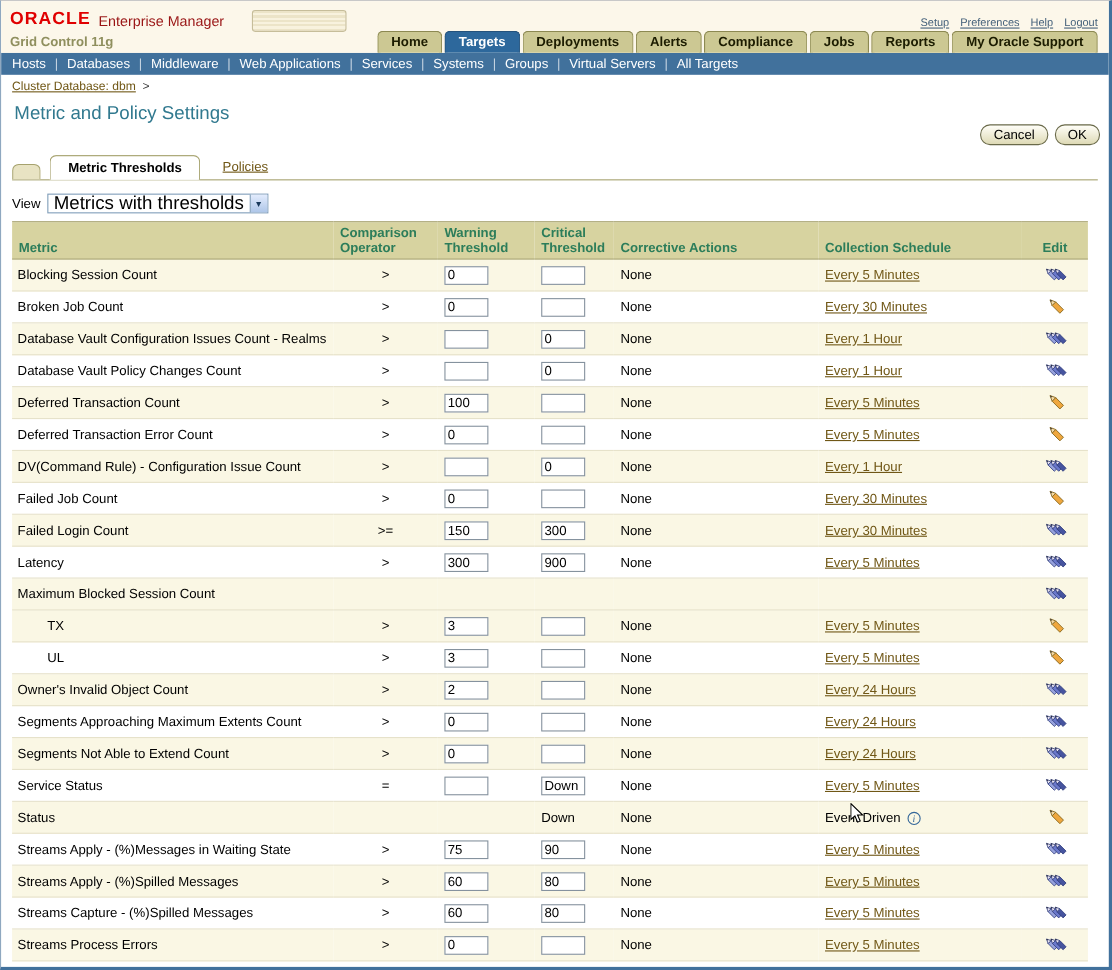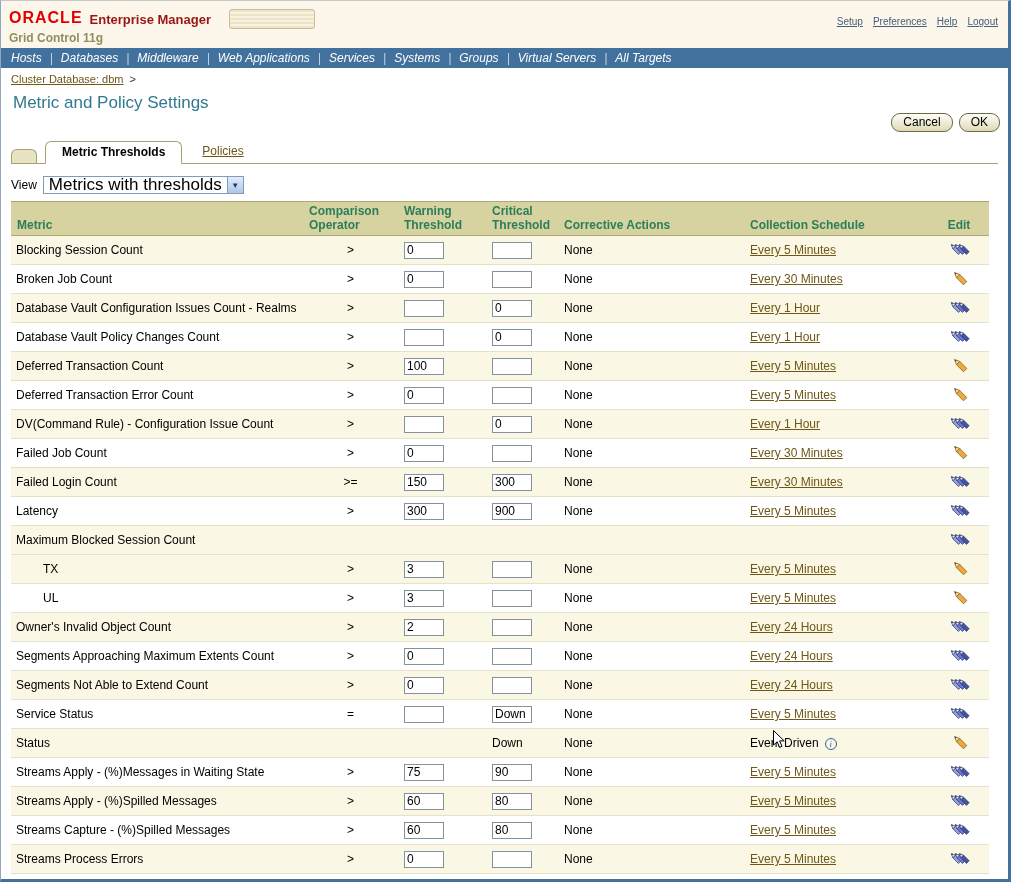--- a/index.html
+++ b/index.html
@@ -8,33 +8,33 @@
   .page {
     position:relative; width:1011px; height:882px; background:#fff; overflow:hidden;
     border-left:1px solid #8fa8c0; border-top:1px solid #c8c8c8;
     border-right:3px solid var(--subnav-bg,#41719c); border-bottom:3px solid var(--subnav-bg,#41719c);
     font-size:12px; color:#000;
   }
   
   .topband { background:var(--cream,#fcf7ea); padding-top:2px; position:relative; }
   .brandrow { height:24px; display:flex; align-items:flex-end; position:relative; }
   .oracle-logo { color:var(--oracle-red,#e00000); font-weight:bold; font-size:16px; letter-spacing:1px; margin-left:8px; }
-  .em-name { color:var(--maroon,#991414); font-weight:bold; font-size:13px; margin-left:7px; }
+  .em-name { color:var(--maroon,#991414); font-weight:normal; font-size:13px; margin-left:7px; }
   .deco-pill { position:absolute; left:228px; top:6px; width:86px; height:20px; border:1px solid #c6bd9a; border-radius:3px;
     background:repeating-linear-gradient(180deg,#ece4c8 0 2px,#f8f2de 2px 4px); }
   .global-links { margin-left:auto; margin-right:10px; display:flex; gap:10px; font-size:10px; }
   .global-links a { color:#44607a; text-decoration:underline; cursor:pointer; }
   .tabrow { height:21px; display:flex; align-items:flex-end; }
   .edition { color:var(--olive,#8f8f5e); font-weight:bold; font-size:12px; margin-left:8px; align-self:center; }
   .tabs { margin-left:auto; margin-right:10px; display:flex; align-items:flex-end; gap:2px; }
   .tab { background:var(--tab-bg,#ccc893); border:1px solid var(--tab-border,#8c8952); border-bottom:none;
     border-radius:5px 5px 0 0; padding:2px 12px 3px; font-size:12px; font-weight:bold; color:#1c1c00; cursor:pointer; white-space:nowrap; }
   .tab.active { background:var(--active-blue,#2d689c); color:#fff; border-color:#24527c; }
   
-  .subnav { height:20px; background:var(--subnav-bg,#41719c); display:flex; align-items:center; padding-left:10px; color:#fff;font-style:italic; }
+  .subnav { height:20px; background:var(--subnav-bg,#41719c); display:flex; align-items:center; padding-left:10px; color:#fff; }
   .subnav a { color:#fff; text-decoration:none; cursor:pointer; }
   .subnav .pipe { margin:0 8px; color:#c3d2e0; }
   
   .content { padding:0 10px; position:relative; }
   .breadcrumb { margin-top:5px; font-size:11px; }
   .breadcrumb a { color:var(--link,#705716); text-decoration:underline; cursor:pointer; }
   .breadcrumb .sep { color:#333; margin-left:3px; }
   h1.page-title { margin:8px 0 0 2px; font-size:17px; font-weight:normal; color:var(--title,#31798f); }
   .action-buttons { position:absolute; top:40px; right:8px; display:flex; gap:6px;padding-left:48px; }
   .btn { font-family:"Liberation Sans",sans-serif; font-size:12px; color:#000; padding:1px 11px 2px;
@@ -81,20 +81,30 @@
       <span class="deco-pill"></span>
       <span class="global-links">
           <a>Setup</a>
           <a>Preferences</a>
           <a>Help</a>
           <a>Logout</a>
         </span>
     </div>
     <div class="tabrow">
       <span class="edition">Grid Control 11g</span>
+      <span class="tabs">
+          <div class="tab">Home</div>
+          <div class="tab active">Targets</div>
+          <div class="tab">Deployments</div>
+          <div class="tab">Alerts</div>
+          <div class="tab">Compliance</div>
+          <div class="tab">Jobs</div>
+          <div class="tab">Reports</div>
+          <div class="tab">My Oracle Support</div>
+        </span>
     </div>
   </div>
 
   <div class="subnav">
       <a>Hosts</a>
       <span class="pipe">|</span>
       <a>Databases</a>
       <span class="pipe">|</span>
       <a>Middleware</a>
       <span class="pipe">|</span>

